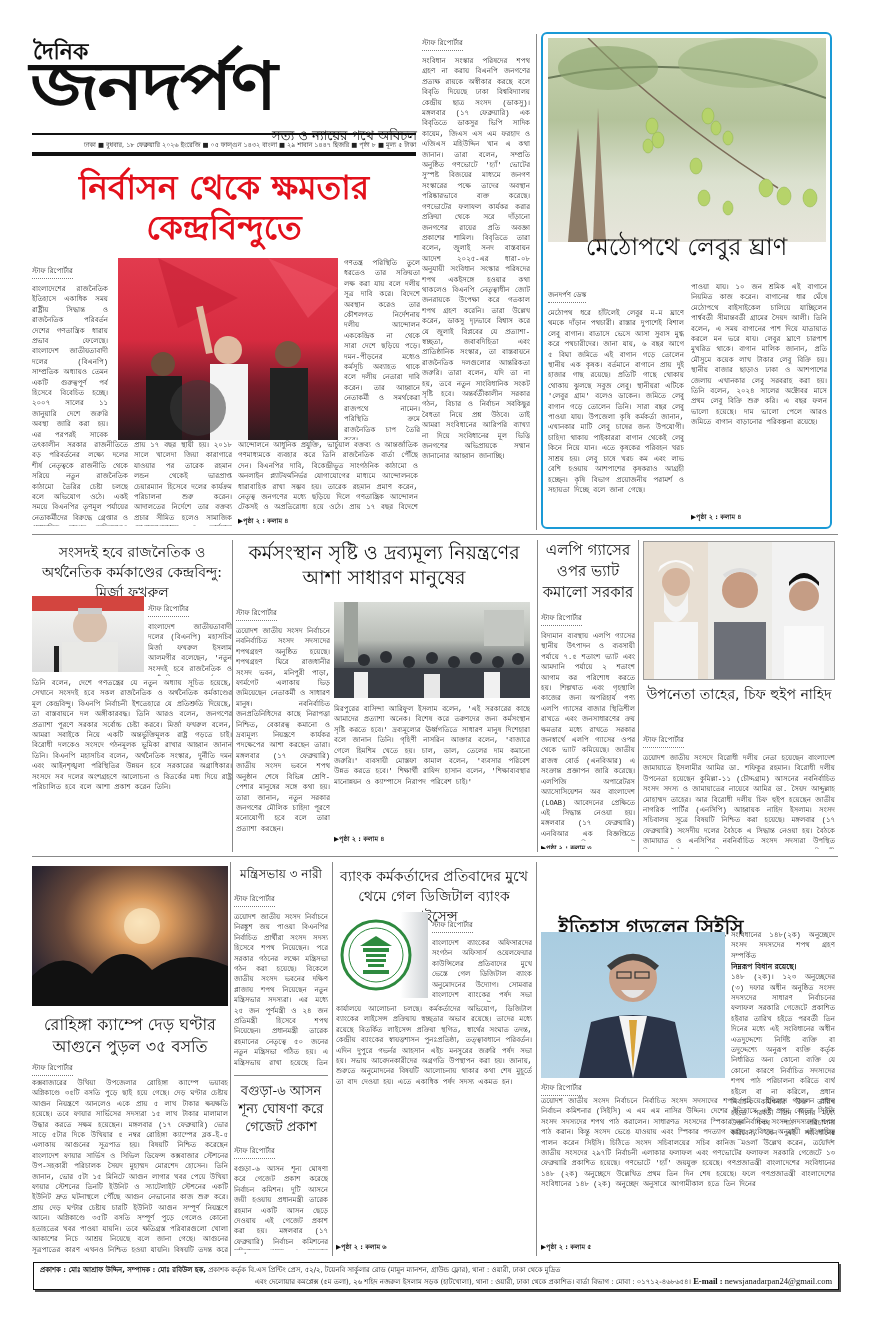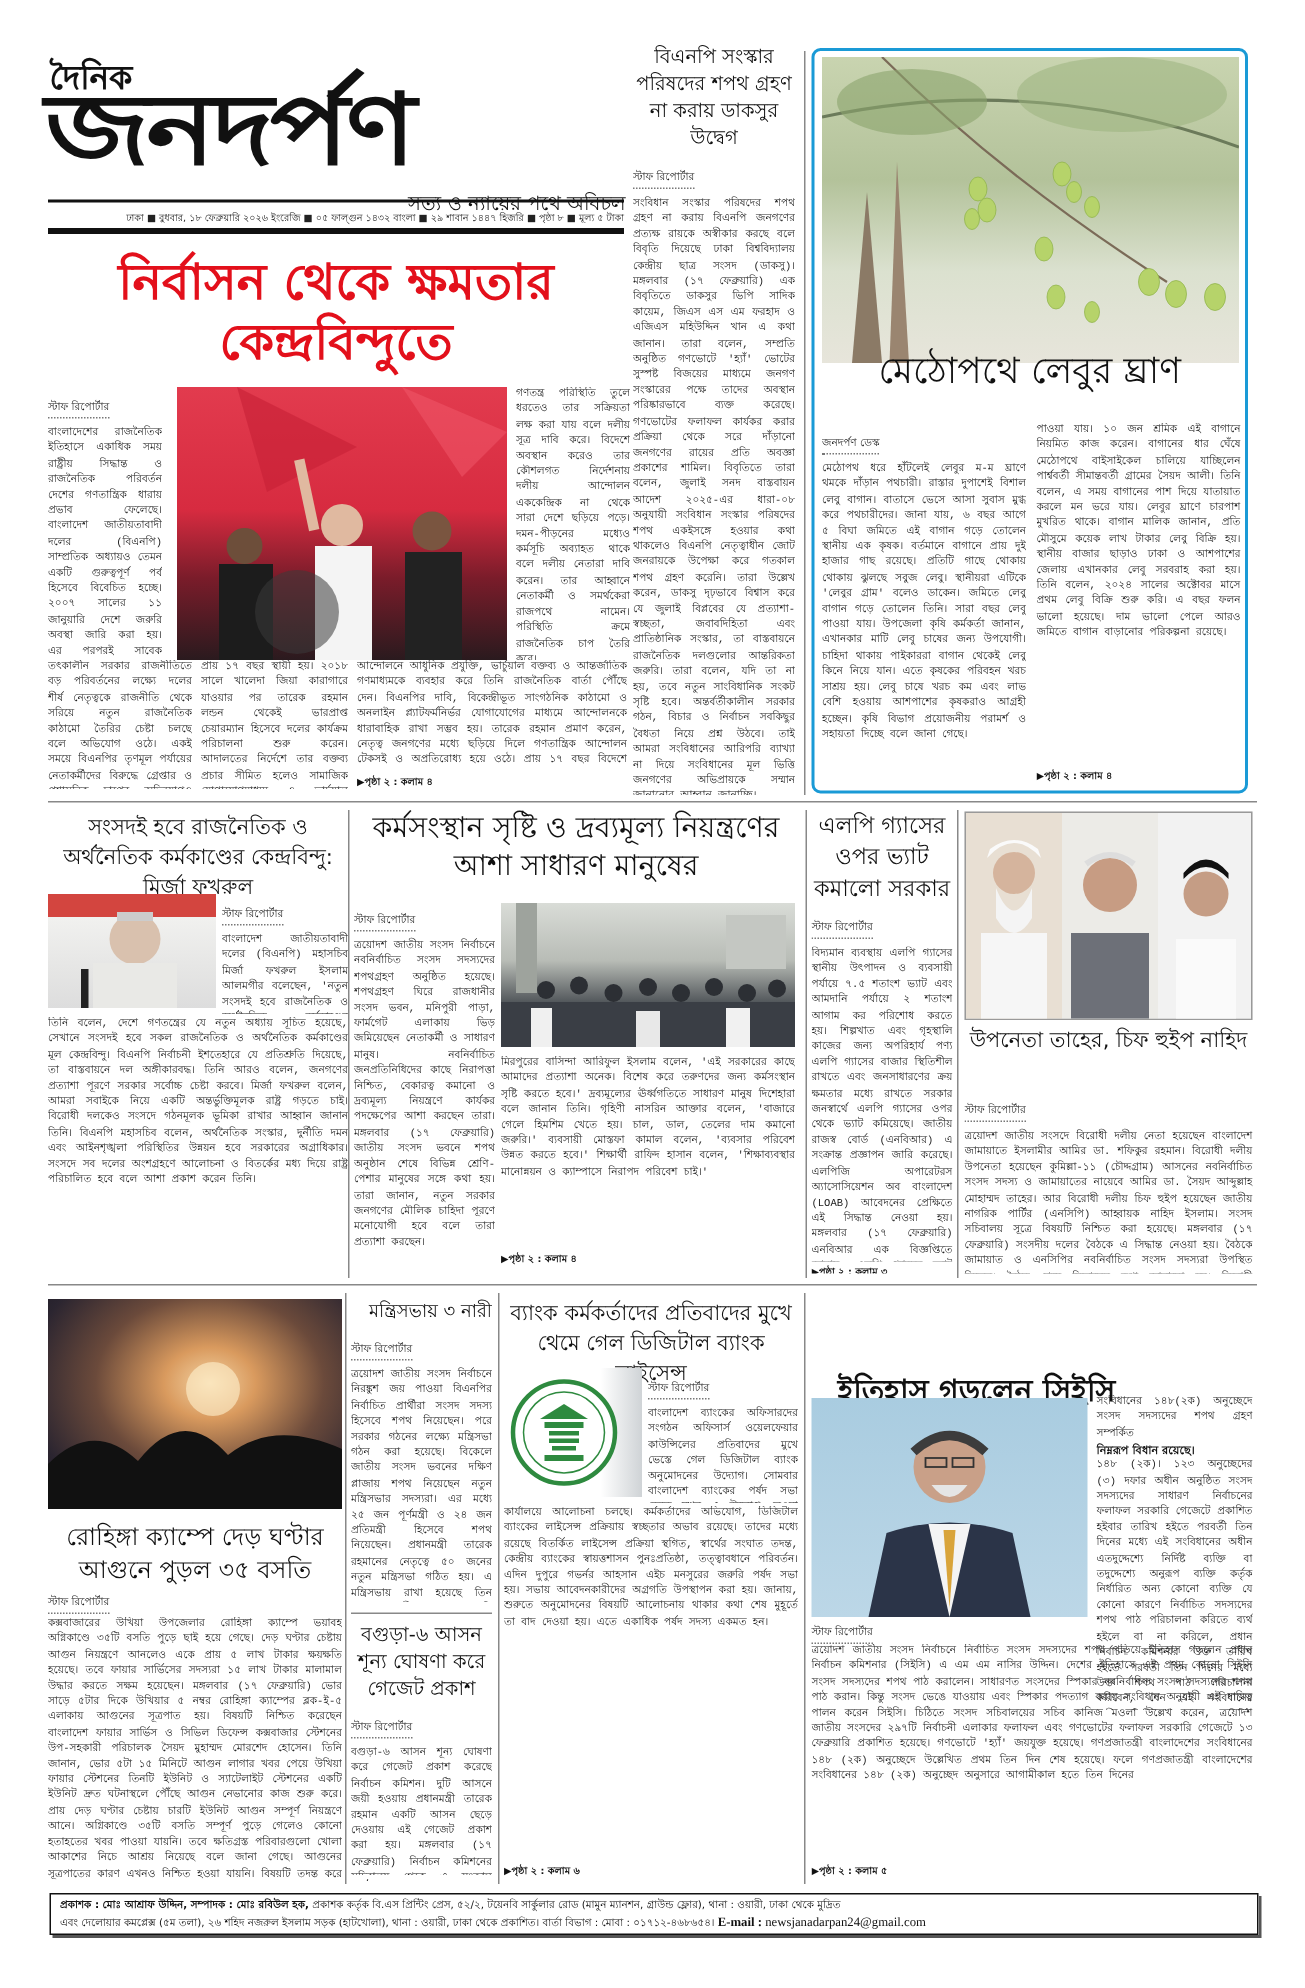--- a/index.html
+++ b/index.html
@@ -20,21 +20,20 @@
 <div class="abs" style="left:32px;top:28px;width:385px;height:140px">
   <div style="position:absolute;left:1px;top:6px;font-size:22px;font-weight:bold;font-family:'DejaVu Sans',sans-serif">দৈনিক</div>
   <div style="position:absolute;left:-2px;top:24px;font-size:66px;font-weight:bold;letter-spacing:-2px;line-height:70px;font-family:'DejaVu Sans',sans-serif;transform:scaleX(1.18);transform-origin:left">জনদর্পণ</div>
   <div style="position:absolute;right:0;top:98px;font-size:13px;font-family:'DejaVu Serif',serif">সত্য ও ন্যায়ের পথে অবিচল</div>
 </div>
 <div class="abs" style="left:32px;top:133px;width:384px;height:2px;background:#111"></div>
 <div class="abs" style="left:32px;top:140px;width:384px;font-size:6.4px;text-align:right;white-space:nowrap;color:#222">ঢাকা ■ বুধবার, ১৮ ফেব্রুয়ারি ২০২৬ ইংরেজি ■ ০৫ ফাল্গুন ১৪৩২ বাংলা ■ ২৯ শাবান ১৪৪৭ হিজরি ■ পৃষ্ঠা ৮ ■ মূল্য ৫ টাকা</div>
 <div class="abs" style="left:32px;top:152px;width:384px;height:4px;background:#111"></div>
 
 <div class="abs" style="left:422px;top:30px;width:108px;height:500px;overflow:hidden">
-  <div class="hl" style="font-size:13px;line-height:18px;margin-bottom:3px">বিএনপি সংস্কার পরিষদের শপথ গ্রহণ না করায় ডাকসুর উদ্বেগ</div>
   <div class="byline">স্টাফ রিপোর্টার</div>
   <div class="body-text">সংবিধান সংস্কার পরিষদের শপথ গ্রহণ না করায় বিএনপি জনগণের প্রত্যক্ষ রায়কে অস্বীকার করছে বলে বিবৃতি দিয়েছে ঢাকা বিশ্ববিদ্যালয় কেন্দ্রীয় ছাত্র সংসদ (ডাকসু)। মঙ্গলবার (১৭ ফেব্রুয়ারি) এক বিবৃতিতে ডাকসুর ভিপি সাদিক কায়েম, জিএস এস এম ফরহাদ ও এজিএস মহিউদ্দিন খান এ কথা জানান। তারা বলেন, সম্প্রতি অনুষ্ঠিত গণভোটে 'হ্যাঁ' ভোটের সুস্পষ্ট বিজয়ের মাধ্যমে জনগণ সংস্কারের পক্ষে তাদের অবস্থান পরিষ্কারভাবে ব্যক্ত করেছে। গণভোটের ফলাফল কার্যকর করার প্রক্রিয়া থেকে সরে দাঁড়ানো জনগণের রায়ের প্রতি অবজ্ঞা প্রকাশের শামিল। বিবৃতিতে তারা বলেন, জুলাই সনদ বাস্তবায়ন আদেশ ২০২৫-এর ধারা-০৮ অনুযায়ী সংবিধান সংস্কার পরিষদের শপথ একইসঙ্গে হওয়ার কথা থাকলেও বিএনপি নেতৃত্বাধীন জোট জনরায়কে উপেক্ষা করে গতকাল শপথ গ্রহণ করেনি। তারা উল্লেখ করেন, ডাকসু দৃঢ়ভাবে বিশ্বাস করে যে জুলাই বিপ্লবের যে প্রত্যাশা-স্বচ্ছতা, জবাবদিহিতা এবং প্রাতিষ্ঠানিক সংস্কার, তা বাস্তবায়নে রাজনৈতিক দলগুলোর আন্তরিকতা জরুরি। তারা বলেন, যদি তা না হয়, তবে নতুন সাংবিধানিক সংকট সৃষ্টি হবে। অন্তর্বর্তীকালীন সরকার গঠন, বিচার ও নির্বাচন সবকিছুর বৈধতা নিয়ে প্রশ্ন উঠবে। তাই আমরা সংবিধানের আরিপরি ব্যাখ্যা না দিয়ে সংবিধানের মূল ভিত্তি জনগণের অভিপ্রায়কে সম্মান জানানোর আহ্বান জানাচ্ছি।</div>
 </div>
 
 <div class="abs hl" style="left:32px;top:168px;width:384px;color:#e3101b;font-size:33px;line-height:40px;font-weight:bold">
   <div>নির্বাসন থেকে ক্ষমতার</div>
   <div>কেন্দ্রবিন্দুতে</div>
 </div>
 
 <div class="abs" style="left:32px;top:258px;width:76px;height:180px;overflow:hidden">
@@ -196,21 +195,21 @@
   <svg width="196" height="140" viewBox="0 0 196 140">
     <path d="M0 110 Q30 80 60 108 Q90 70 120 104 Q150 80 196 100 L196 140 L0 140Z" fill="#111"></path>
     <circle cx="110" cy="60" r="18" fill="#fff2cf" opacity=".6"></circle>
   </svg>
 </div>
 <div class="abs hl" style="left:32px;top:1014px;width:196px;font-size:16px;line-height:22px">রোহিঙ্গা ক্যাম্পে দেড় ঘণ্টার আগুনে পুড়ল ৩৫ বসতি</div>
 <div class="abs byline" style="left:32px;top:1062px">স্টাফ রিপোর্টার</div>
 <div class="abs body-text" style="left:32px;top:1078px;width:196px;height:176px;overflow:hidden">কক্সবাজারের উখিয়া উপজেলার রোহিঙ্গা ক্যাম্পে ভয়াবহ অগ্নিকাণ্ডে ৩৫টি বসতি পুড়ে ছাই হয়ে গেছে। দেড় ঘণ্টার চেষ্টায় আগুন নিয়ন্ত্রণে আনলেও একে প্রায় ৫ লাখ টাকার ক্ষয়ক্ষতি হয়েছে। তবে ফায়ার সার্ভিসের সদস্যরা ১৫ লাখ টাকার মালামাল উদ্ধার করতে সক্ষম হয়েছেন। মঙ্গলবার (১৭ ফেব্রুয়ারি) ভোর সাড়ে ৫টার দিকে উখিয়ার ৫ নম্বর রোহিঙ্গা ক্যাম্পের ব্লক-ই-৫ এলাকায় আগুনের সূত্রপাত হয়। বিষয়টি নিশ্চিত করেছেন বাংলাদেশ ফায়ার সার্ভিস ও সিভিল ডিফেন্স কক্সবাজার স্টেশনের উপ-সহকারী পরিচালক সৈয়দ মুহাম্মদ মোরশেদ হোসেন। তিনি জানান, ভোর ৫টা ১৫ মিনিটে আগুন লাগার খবর পেয়ে উখিয়া ফায়ার স্টেশনের তিনটি ইউনিট ও স্যাটেলাইট স্টেশনের একটি ইউনিট দ্রুত ঘটনাস্থলে পৌঁছে আগুন নেভানোর কাজ শুরু করে। প্রায় দেড় ঘণ্টার চেষ্টায় চারটি ইউনিট আগুন সম্পূর্ণ নিয়ন্ত্রণে আনে। অগ্নিকাণ্ডে ৩৫টি বসতি সম্পূর্ণ পুড়ে গেলেও কোনো হতাহতের খবর পাওয়া যায়নি। তবে ক্ষতিগ্রস্ত পরিবারগুলো খোলা আকাশের নিচে আশ্রয় নিয়েছে বলে জানা গেছে। আগুনের সূত্রপাতের কারণ এখনও নিশ্চিত হওয়া যায়নি। বিষয়টি তদন্ত করে দেখা হচ্ছে বলে জানিয়েছে ফায়ার সার্ভিস। উল্লেখ্য, চলতি বছরে উখিয়া ও টেকনাফের রোহিঙ্গা ক্যাম্পে অন্তত চারবার অগ্নিকাণ্ডের ঘটনা ঘটেছে। এসব ঘটনায় পাঁচ শতাধিক বসতি ক্ষতিগ্রস্ত হয়েছে।</div>
 
 <div class="abs" style="left:234px;top:866px;width:94px;height:202px;overflow:hidden">
-  <div class="hl" style="font-size:12px;line-height:17px;text-align:right;margin-bottom:3px">মন্ত্রিসভায় ৩ নারী</div>
+  <div class="hl" style="font-size:12px;line-height:17px;text-align:center;margin-bottom:3px">মন্ত্রিসভায় ৩ নারী</div>
   <div class="byline">স্টাফ রিপোর্টার</div>
   <div class="body-text">ত্রয়োদশ জাতীয় সংসদ নির্বাচনে নিরঙ্কুশ জয় পাওয়া বিএনপির নির্বাচিত প্রার্থীরা সংসদ সদস্য হিসেবে শপথ নিয়েছেন। পরে সরকার গঠনের লক্ষ্যে মন্ত্রিসভা গঠন করা হয়েছে। বিকেলে জাতীয় সংসদ ভবনের দক্ষিণ প্লাজায় শপথ নিয়েছেন নতুন মন্ত্রিসভার সদস্যরা। এর মধ্যে ২৫ জন পূর্ণমন্ত্রী ও ২৪ জন প্রতিমন্ত্রী হিসেবে শপথ নিয়েছেন। প্রধানমন্ত্রী তারেক রহমানের নেতৃত্বে ৫০ জনের নতুন মন্ত্রিসভা গঠিত হয়। এ মন্ত্রিসভায় রাখা হয়েছে তিন জন নারীকে। পাশাপাশি টেকনোক্র্যাট কোটায় থাকছেন তিনজন। যে তিন নারী রয়েছেন মন্ত্রিসভায়: সংসদে মন্ত্রী হিসেবে থাকছেন আফরোজা খানম। প্রতিমন্ত্রী হিসেবে থাকছেন শামা ওবায়েদ ইসলাম ও ফারজানা শারমিন।</div>
 </div>
 <div class="hrule" style="left:234px;top:1075px;width:94px"></div>
 
 <div class="abs hl" style="left:234px;top:1082px;width:94px;font-size:13px;line-height:18px">বগুড়া-৬ আসন শূন্য ঘোষণা করে গেজেট প্রকাশ</div>
 <div class="abs" style="left:234px;top:1138px;width:94px;height:116px;overflow:hidden">
   <div class="byline">স্টাফ রিপোর্টার</div>
   <div class="body-text" style="height:86px;overflow:hidden">বগুড়া-৬ আসন শূন্য ঘোষণা করে গেজেট প্রকাশ করেছে নির্বাচন কমিশন। দুটি আসনে জয়ী হওয়ায় প্রধানমন্ত্রী তারেক রহমান একটি আসন ছেড়ে দেওয়ায় এই গেজেট প্রকাশ করা হয়। মঙ্গলবার (১৭ ফেব্রুয়ারি) নির্বাচন কমিশনের সচিবালয় থেকে এ সংক্রান্ত প্রজ্ঞাপন জারি করা হয়। ইসি সূত্রে জানা গেছে, শিগগিরই এই আসনে উপনির্বাচনের তফসিল ঘোষণা করা হবে।</div>
   <div class="contd">পৃষ্ঠা ২ : কলাম ৫</div>
@@ -270,16 +269,16 @@
 <div class="vrule" style="left:537px;top:540px;height:312px"></div>
 <div class="vrule" style="left:638px;top:540px;height:312px"></div>
 <div class="vrule" style="left:230px;top:862px;height:394px"></div>
 <div class="vrule" style="left:332px;top:862px;height:394px"></div>
 <div class="vrule" style="left:536px;top:862px;height:394px"></div>
 
 <div class="abs" style="left:33px;top:1262px;width:806px;height:28px;border:1.5px solid #111;box-shadow:2px 2px 0 #555;padding:2px 6px;font-size:6.9px;line-height:11px;white-space:nowrap;overflow:hidden">
   <div>
     <b>প্রকাশক : মোঃ আশ্রাফ উদ্দিন, সম্পাদক : মোঃ রবিউল হক,</b><span> প্রকাশক কর্তৃক বি.এস প্রিন্টিং প্রেস, ৫২/২, টয়েনবি সার্কুলার রোড (মামুন ম্যানশন, গ্রাউন্ড ফ্লোর), থানা : ওয়ারী, ঢাকা থেকে মুদ্রিত</span>
   </div>
-  <div style="text-align:left">
+  <div style="text-align:right">
     <span>এবং দেলোয়ার কমপ্লেক্স (৫ম তলা), ২৬ শহিদ নজরুল ইসলাম সড়ক (হাটখোলা), থানা : ওয়ারী, ঢাকা থেকে প্রকাশিত। বার্তা বিভাগ : মোবা : ০১৭১২-৪৬৮৬৫৪।</span><b style="font-family:'Liberation Serif',serif;font-size:8.5px"> E-mail : </b><span style="font-family:'Liberation Serif',serif;font-size:8.5px">newsjanadarpan24@gmail.com</span>
   </div>
 </div>
 
 </body></html>

